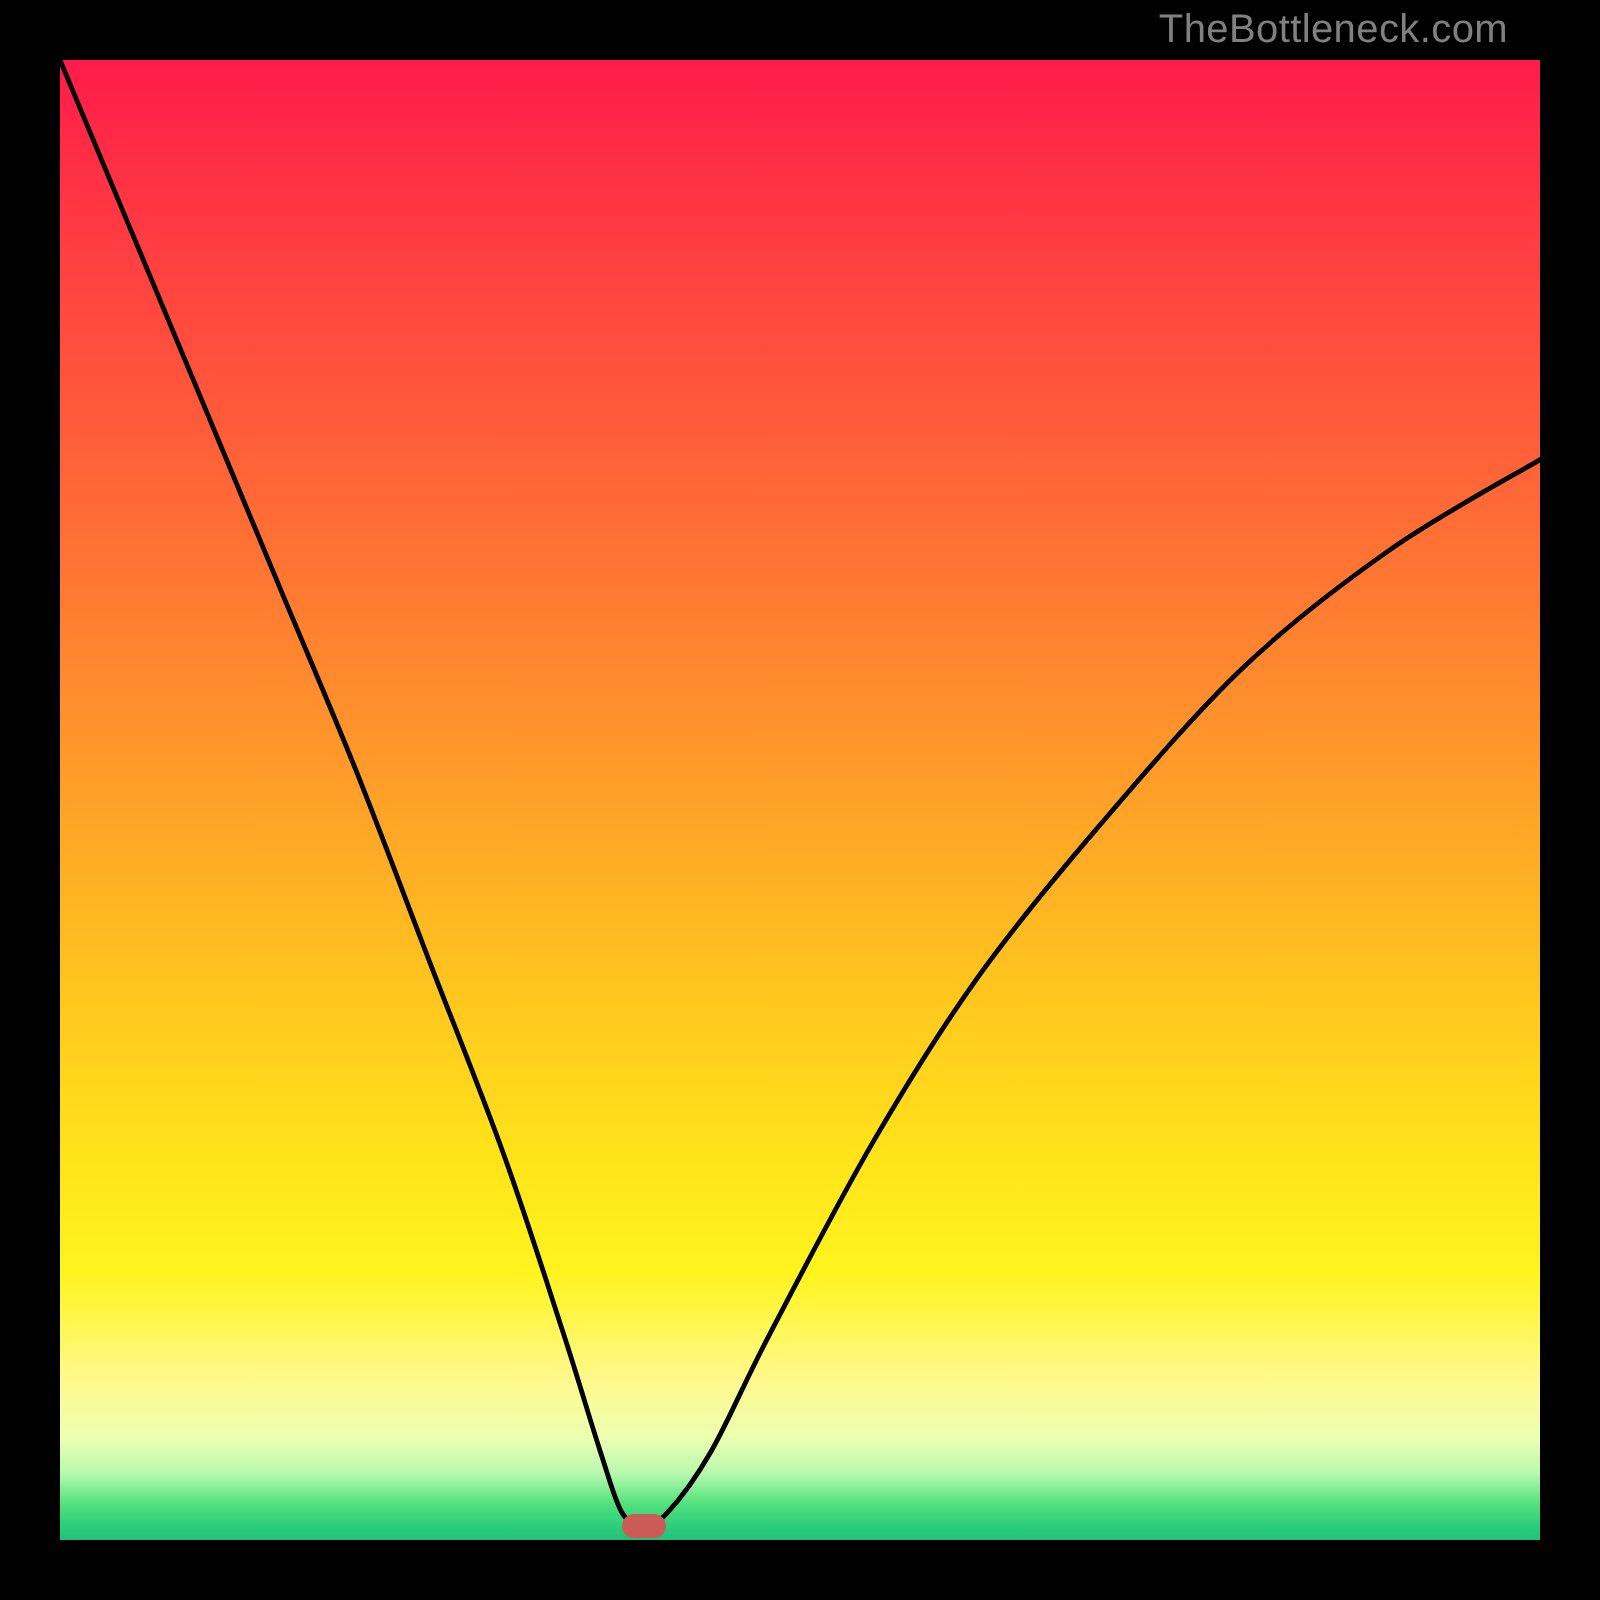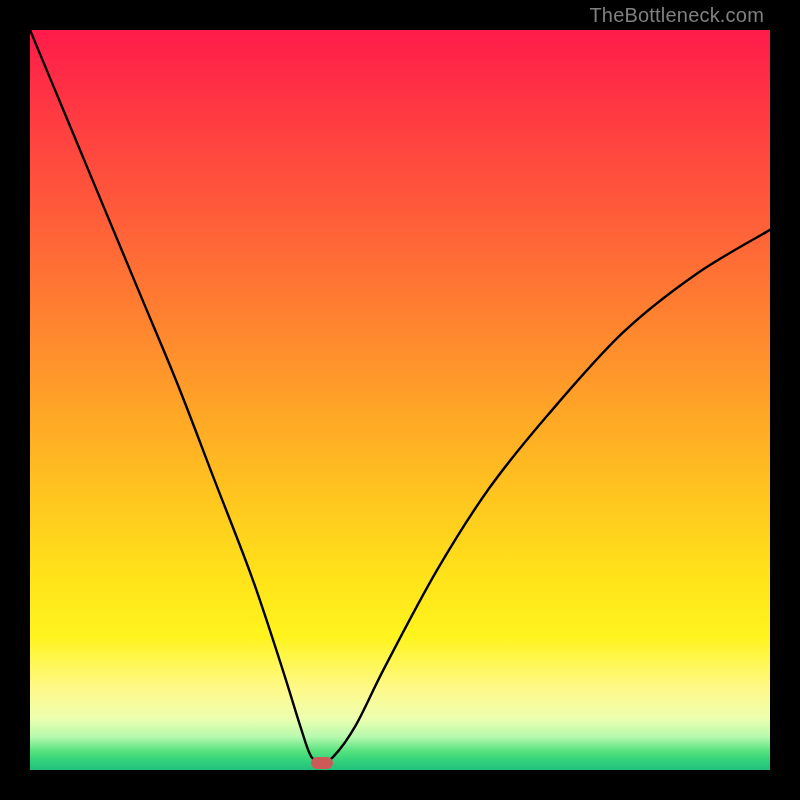--- a/index.html
+++ b/index.html
@@ -58,21 +58,21 @@
     position: absolute;
     width: 22px;
     height: 12px;
     border-radius: 6px;
     background: #cc5b57;
     transform: translate(-50%, -50%);
   }
   .watermark {
     position: absolute;
     top: 4px;
-    right: 36px;
+    right: 46px;
     color: #808080;
     font-size: 20px;
     font-weight: 500;
     letter-spacing: 0.2px;
   }
 </style>
 </head>
 <body>
 
 <div class="frame">

